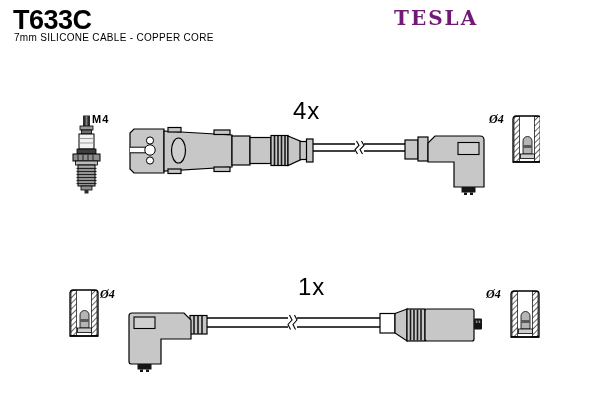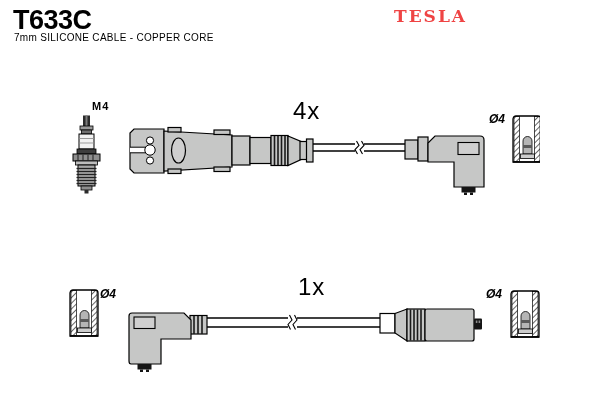--- a/index.html
+++ b/index.html
@@ -11,32 +11,32 @@
     position:absolute;left:13px;top:5px;
     font-size:27px;font-weight:bold;letter-spacing:-0.5px;
   }
   .subtitle{
     position:absolute;left:14px;top:32px;
     font-size:10px;letter-spacing:0.3px;
   }
   .brand{
     position:absolute;left:394px;top:6px;
     font-family:"DejaVu Serif",serif;font-weight:bold;
-    font-size:17px;letter-spacing:2px;color:#ef4444;
+    font-size:20px;letter-spacing:2px;color:#701a75;
   }
   .qty{
     position:absolute;font-size:24px;font-weight:500;letter-spacing:1px;
   }
   .qty-top{left:293px;top:97px;}
   .qty-bottom{left:298px;top:273px;}
   .m4-label{
-    position:absolute;left:92px;top:100px;font-size:11px;font-weight:600;letter-spacing:1px;
+    position:absolute;left:92px;top:113px;font-size:11px;font-weight:600;letter-spacing:1px;
   }
   .d4{
-    position:absolute;font-family:Liberation Sans, sans-serif;
+    position:absolute;font-family:Liberation Serif, serif;
     font-size:12px;font-weight:bold;font-style:italic;
   }
   .d4-tr{left:489px;top:112px;}
   .d4-bl{left:100px;top:287px;}
   .d4-br{left:486px;top:287px;}
   svg.diagram{position:absolute;left:0;top:0;}
   .gf{fill:#c6c7c6;stroke:#000;stroke-width:1.2;}
   .wf{fill:#ffffff;stroke:#000;stroke-width:1.2;}
   .ln{stroke:#000;stroke-width:1.3;fill:none;}
   .rib{stroke:#1a1a1a;stroke-width:1.6;}

